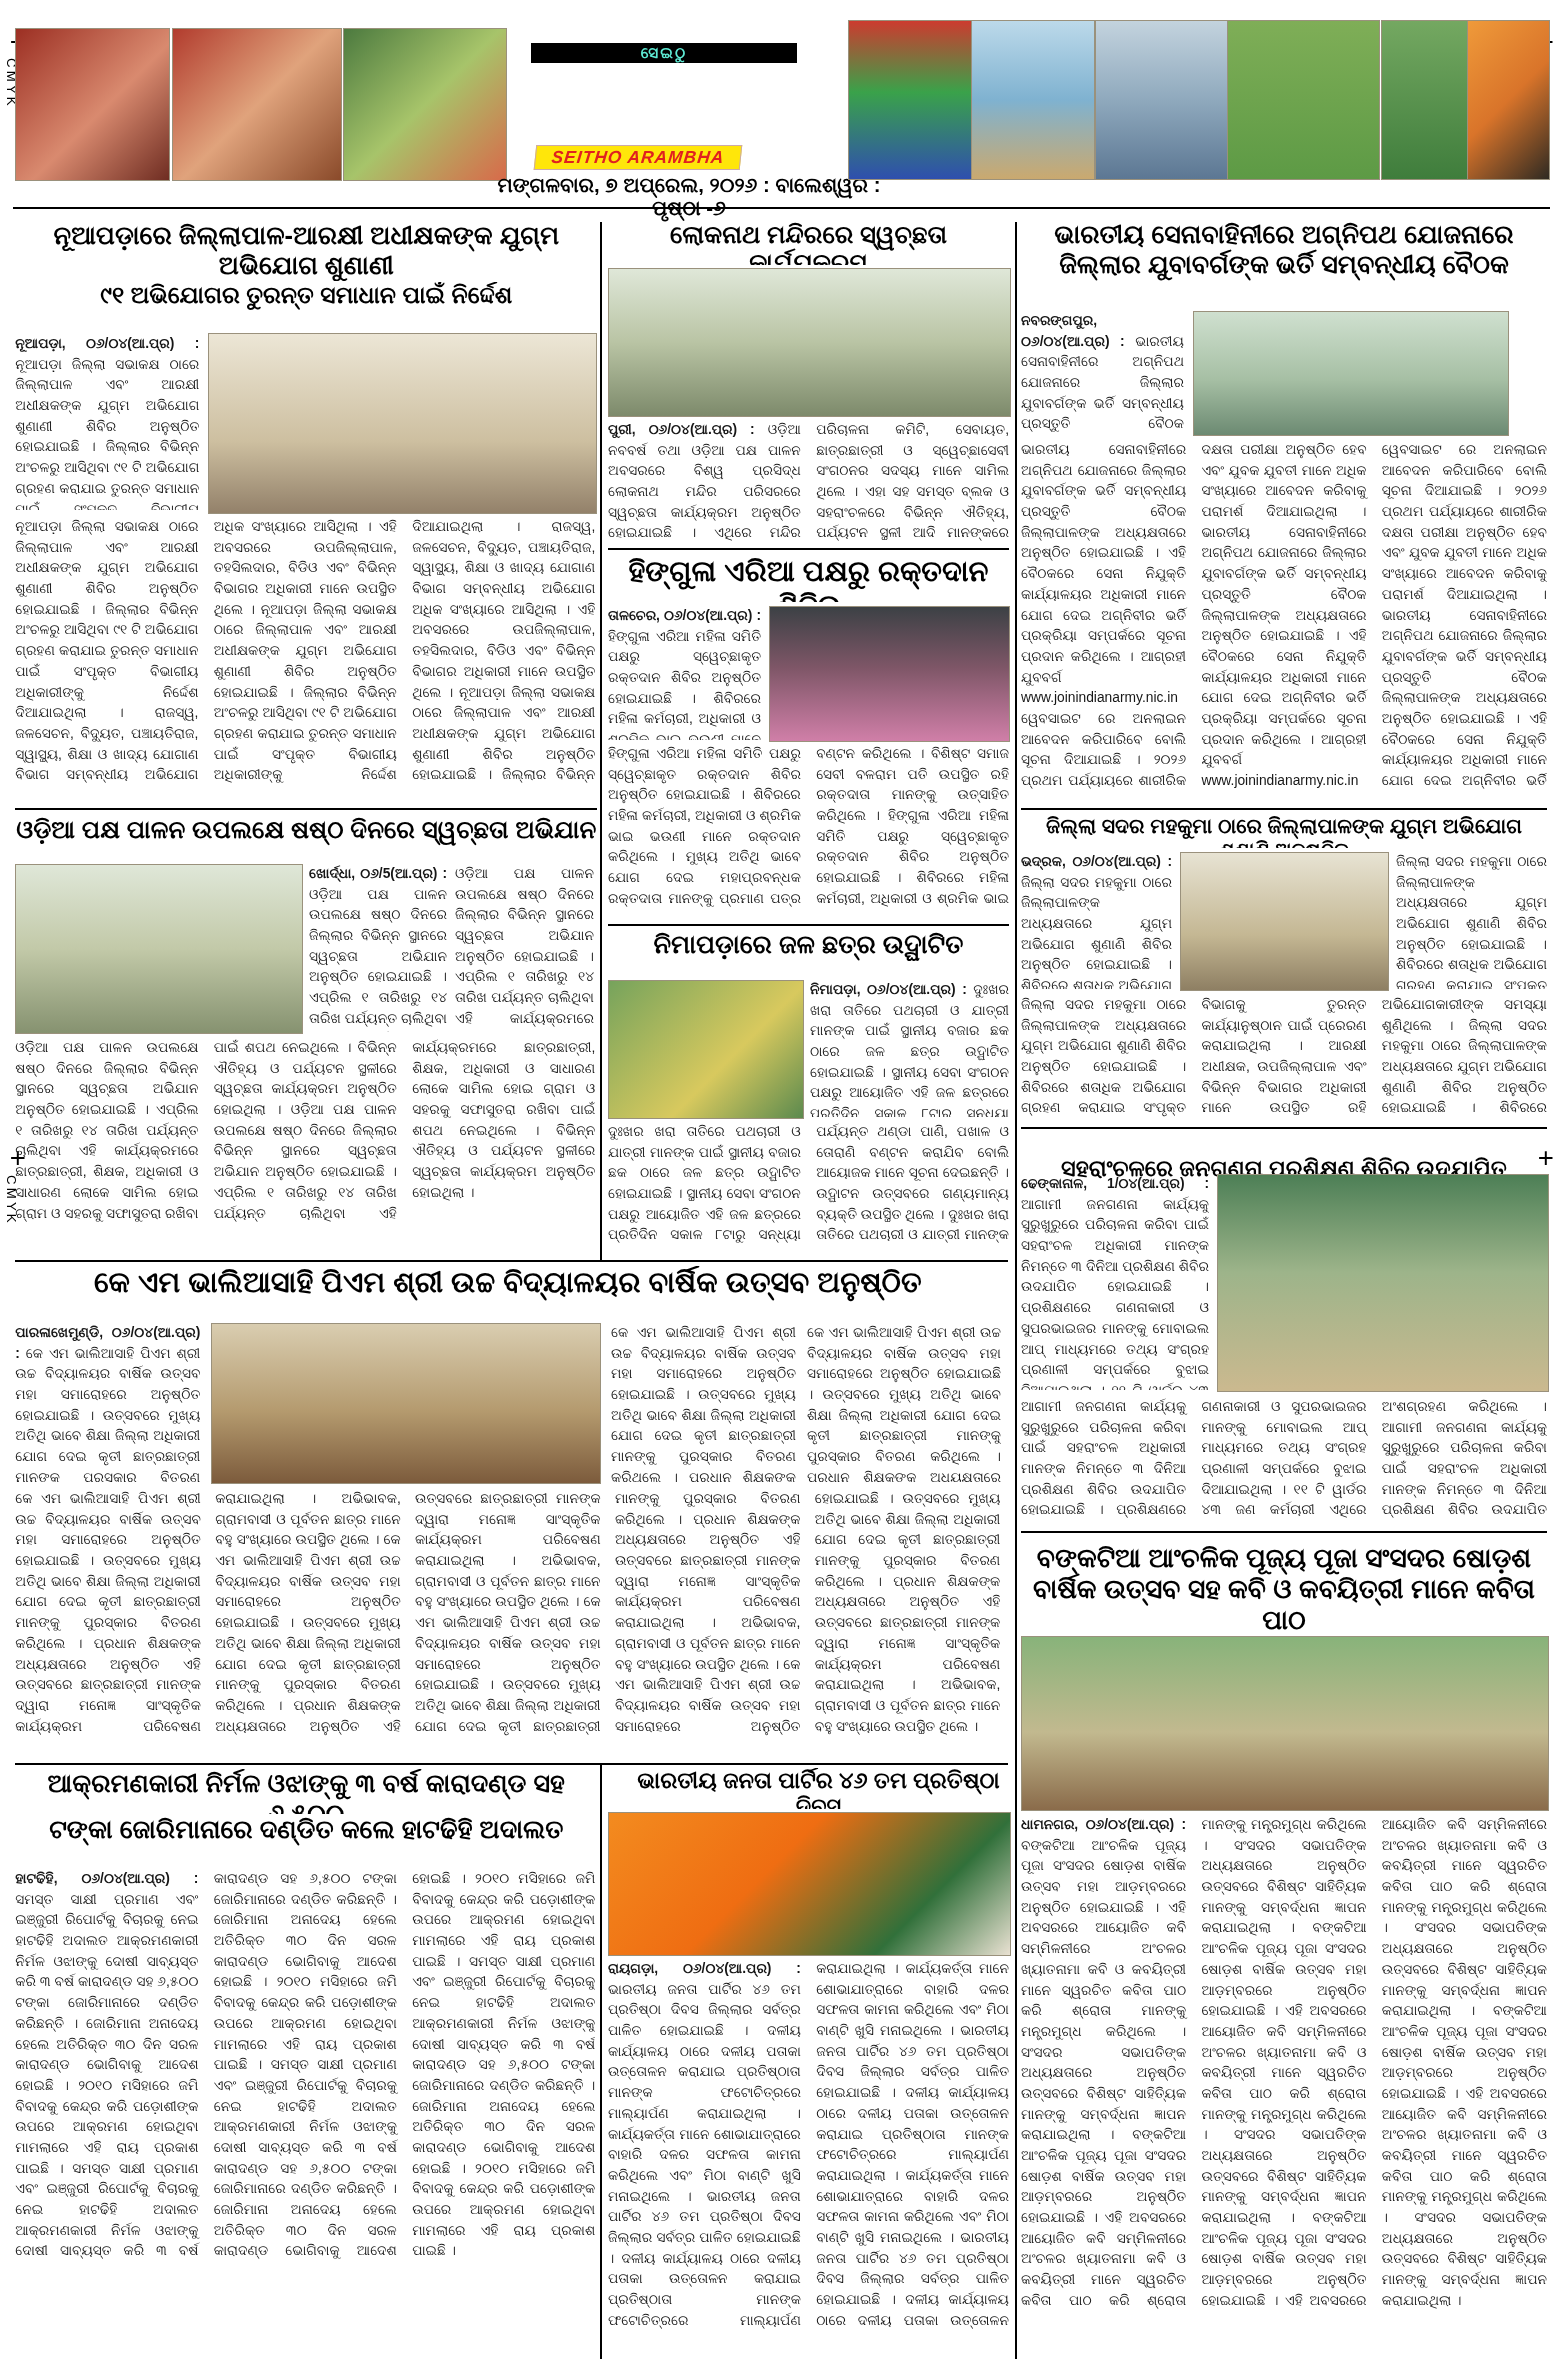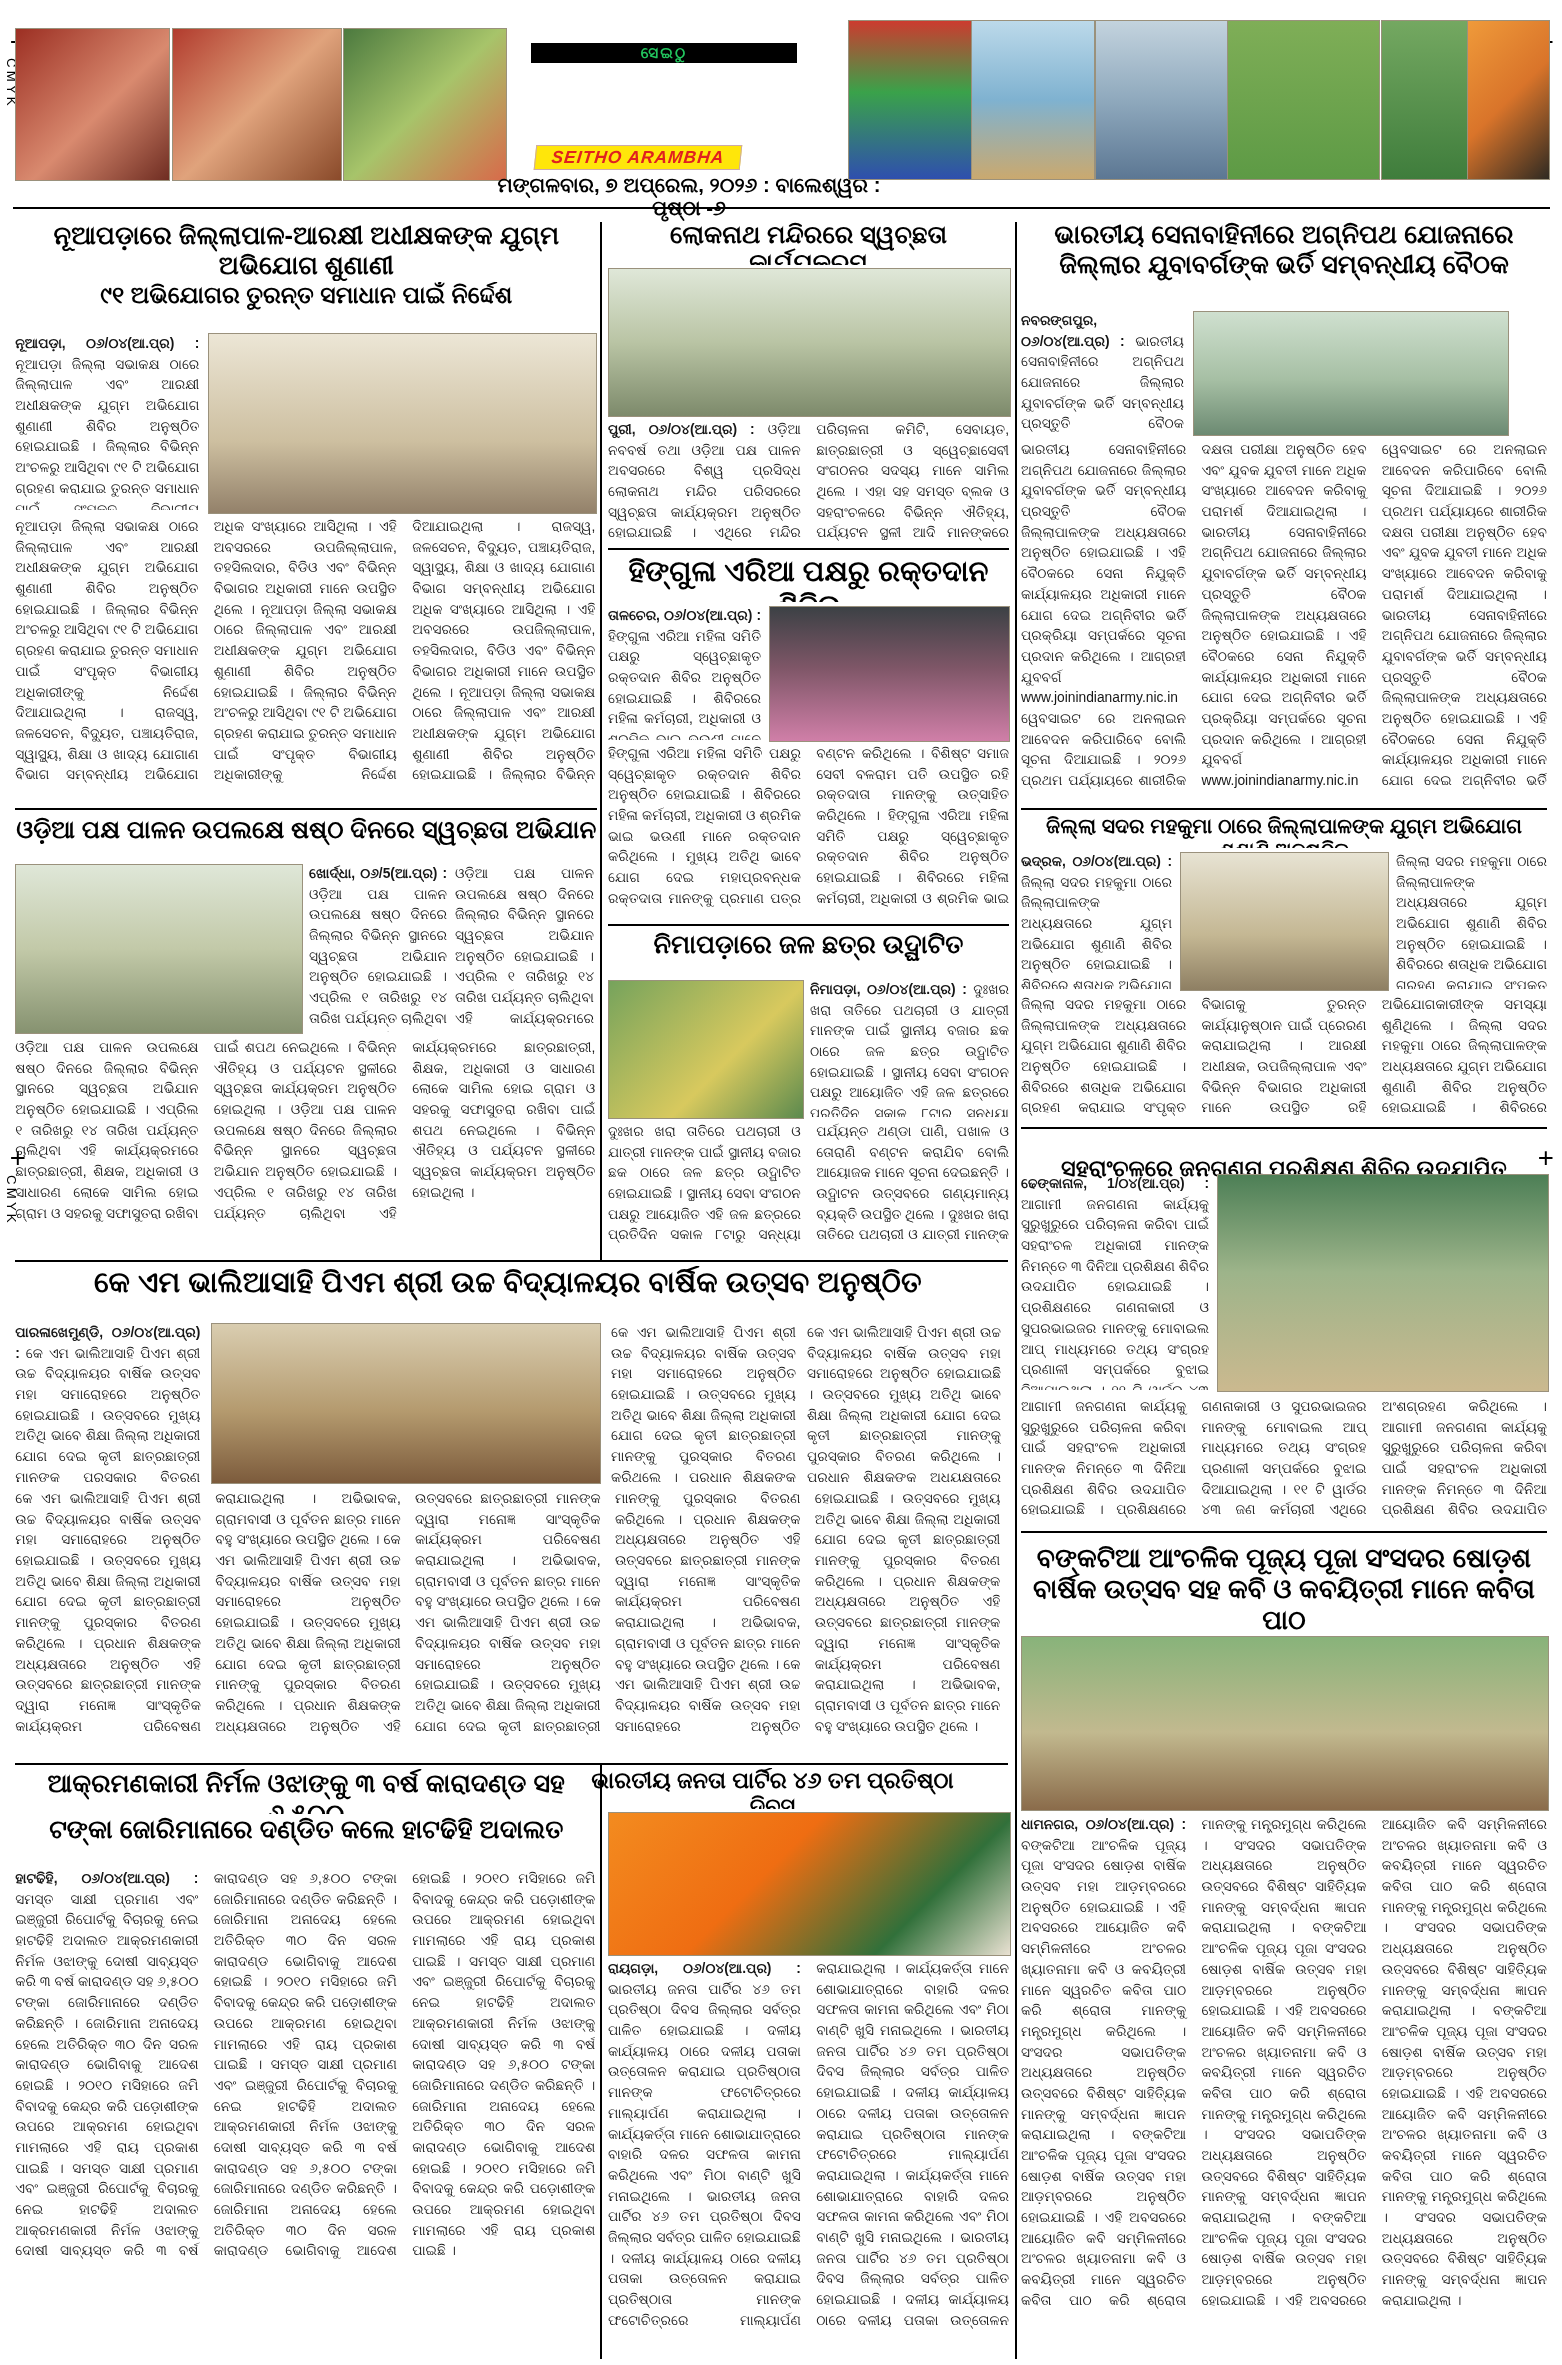--- a/index.html
+++ b/index.html
@@ -10,21 +10,21 @@
   .b{position:absolute;font-size:13.8px;line-height:1.5;text-align:justify;overflow:hidden;color:#161616;}
   .c2{column-count:2;column-gap:15.3px;}
   .c3{column-count:3;column-gap:15.3px;}
   .c5{column-count:5;column-gap:14.3px;}
   .dl{font-weight:700;}
   .rh{position:absolute;height:1.5px;background:#000;}
   .rv{position:absolute;width:1.5px;background:#000;}
   .regmark{position:absolute;width:27.6px;text-align:center;color:#000;}
   .regmark .cross{font-size:27.6px;line-height:27.6px;font-weight:400;}
   .regmark .cmyk{writing-mode:vertical-rl;font-size:13.3px;letter-spacing:3.1px;margin-top:3.1px;}
-  .mast-bar{position:absolute;background:#000;color:#22c55e;display:flex;align-items:center;justify-content:center;
+  .mast-bar{position:absolute;background:#000;color:#5eead4;display:flex;align-items:center;justify-content:center;
             font-size:15.3px;font-weight:700;letter-spacing:2px;}
   .mast-title{position:absolute;font-weight:700;color:#000;text-align:center;font-size:77px;line-height:1.05;}
   .mast-tag{position:absolute;background:#ffe60a;color:#e02020;font-weight:700;font-style:italic;
             font-size:17.4px;display:flex;align-items:center;justify-content:center;letter-spacing:1px;
             transform:skewX(-6deg);border:1px solid #caa;}
   .mast-date{position:absolute;font-size:20.4px;font-weight:700;text-align:center;color:#000;}
 </style>
 </head>
 <body>
 
@@ -190,21 +190,21 @@
     <span>ବଙ୍କଟିଆ ଆଂଚଳିକ ପୂଜ୍ୟ ପୂଜା ସଂସଦର ଷୋଡ଼ଶ ବାର୍ଷିକ ଉତ୍ସବ ମହା ଆଡ଼ମ୍ବରରେ ଅନୁଷ୍ଠିତ ହୋଇଯାଇଛି । ଏହି ଅବସରରେ ଆୟୋଜିତ କବି ସମ୍ମିଳନୀରେ ଅଂଚଳର ଖ୍ୟାତନାମା କବି ଓ କବୟିତ୍ରୀ ମାନେ ସ୍ୱରଚିତ କବିତା ପାଠ କରି ଶ୍ରୋତା ମାନଙ୍କୁ ମନ୍ତ୍ରମୁଗ୍ଧ କରିଥିଲେ । ସଂସଦର ସଭାପତିଙ୍କ ଅଧ୍ୟକ୍ଷତାରେ ଅନୁଷ୍ଠିତ ଉତ୍ସବରେ ବିଶିଷ୍ଟ ସାହିତ୍ୟିକ ମାନଙ୍କୁ ସମ୍ବର୍ଦ୍ଧନା ଜ୍ଞାପନ କରାଯାଇଥିଲା । ବଙ୍କଟିଆ ଆଂଚଳିକ ପୂଜ୍ୟ ପୂଜା ସଂସଦର ଷୋଡ଼ଶ ବାର୍ଷିକ ଉତ୍ସବ ମହା ଆଡ଼ମ୍ବରରେ ଅନୁଷ୍ଠିତ ହୋଇଯାଇଛି । ଏହି ଅବସରରେ ଆୟୋଜିତ କବି ସମ୍ମିଳନୀରେ ଅଂଚଳର ଖ୍ୟାତନାମା କବି ଓ କବୟିତ୍ରୀ ମାନେ ସ୍ୱରଚିତ କବିତା ପାଠ କରି ଶ୍ରୋତା ମାନଙ୍କୁ ମନ୍ତ୍ରମୁଗ୍ଧ କରିଥିଲେ । ସଂସଦର ସଭାପତିଙ୍କ ଅଧ୍ୟକ୍ଷତାରେ ଅନୁଷ୍ଠିତ ଉତ୍ସବରେ ବିଶିଷ୍ଟ ସାହିତ୍ୟିକ ମାନଙ୍କୁ ସମ୍ବର୍ଦ୍ଧନା ଜ୍ଞାପନ କରାଯାଇଥିଲା । ବଙ୍କଟିଆ ଆଂଚଳିକ ପୂଜ୍ୟ ପୂଜା ସଂସଦର ଷୋଡ଼ଶ ବାର୍ଷିକ ଉତ୍ସବ ମହା ଆଡ଼ମ୍ବରରେ ଅନୁଷ୍ଠିତ ହୋଇଯାଇଛି । ଏହି ଅବସରରେ ଆୟୋଜିତ କବି ସମ୍ମିଳନୀରେ ଅଂଚଳର ଖ୍ୟାତନାମା କବି ଓ କବୟିତ୍ରୀ ମାନେ ସ୍ୱରଚିତ କବିତା ପାଠ କରି ଶ୍ରୋତା ମାନଙ୍କୁ ମନ୍ତ୍ରମୁଗ୍ଧ କରିଥିଲେ । ସଂସଦର ସଭାପତିଙ୍କ ଅଧ୍ୟକ୍ଷତାରେ ଅନୁଷ୍ଠିତ ଉତ୍ସବରେ ବିଶିଷ୍ଟ ସାହିତ୍ୟିକ ମାନଙ୍କୁ ସମ୍ବର୍ଦ୍ଧନା ଜ୍ଞାପନ କରାଯାଇଥିଲା । ବଙ୍କଟିଆ ଆଂଚଳିକ ପୂଜ୍ୟ ପୂଜା ସଂସଦର ଷୋଡ଼ଶ ବାର୍ଷିକ ଉତ୍ସବ ମହା ଆଡ଼ମ୍ବରରେ ଅନୁଷ୍ଠିତ ହୋଇଯାଇଛି । ଏହି ଅବସରରେ ଆୟୋଜିତ କବି ସମ୍ମିଳନୀରେ ଅଂଚଳର ଖ୍ୟାତନାମା କବି ଓ କବୟିତ୍ରୀ ମାନେ ସ୍ୱରଚିତ କବିତା ପାଠ କରି ଶ୍ରୋତା ମାନଙ୍କୁ ମନ୍ତ୍ରମୁଗ୍ଧ କରିଥିଲେ । ସଂସଦର ସଭାପତିଙ୍କ ଅଧ୍ୟକ୍ଷତାରେ ଅନୁଷ୍ଠିତ ଉତ୍ସବରେ ବିଶିଷ୍ଟ ସାହିତ୍ୟିକ ମାନଙ୍କୁ ସମ୍ବର୍ଦ୍ଧନା ଜ୍ଞାପନ କରାଯାଇଥିଲା । ବଙ୍କଟିଆ ଆଂଚଳିକ ପୂଜ୍ୟ ପୂଜା ସଂସଦର ଷୋଡ଼ଶ ବାର୍ଷିକ ଉତ୍ସବ ମହା ଆଡ଼ମ୍ବରରେ ଅନୁଷ୍ଠିତ ହୋଇଯାଇଛି । ଏହି ଅବସରରେ ଆୟୋଜିତ କବି ସମ୍ମିଳନୀରେ ଅଂଚଳର ଖ୍ୟାତନାମା କବି ଓ କବୟିତ୍ରୀ ମାନେ ସ୍ୱରଚିତ କବିତା ପାଠ କରି ଶ୍ରୋତା ମାନଙ୍କୁ ମନ୍ତ୍ରମୁଗ୍ଧ କରିଥିଲେ । ସଂସଦର ସଭାପତିଙ୍କ ଅଧ୍ୟକ୍ଷତାରେ ଅନୁଷ୍ଠିତ ଉତ୍ସବରେ ବିଶିଷ୍ଟ ସାହିତ୍ୟିକ ମାନଙ୍କୁ ସମ୍ବର୍ଦ୍ଧନା ଜ୍ଞାପନ କରାଯାଇଥିଲା ।</span>
   </div>
 
   <div class="h" style="left:15.3px;top:1769px;width:582px;height:45px;font-size:25.5px;">ଆକ୍ରମଣକାରୀ ନିର୍ମଳ ଓଝାଙ୍କୁ ୩ ବର୍ଷ କାରାଦଣ୍ଡ ସହ ୬,୫୦୦</div>
   <div class="h" style="left:15.3px;top:1815px;width:582px;height:45px;font-size:25.5px;">ଟଙ୍କା ଜୋରିମାନାରେ ଦଣ୍ଡିତ କଲେ ହାଟଢିହି ଅଦାଲତ</div>
   <div class="b c3" style="left:15.3px;top:1869px;width:580px;height:480px;">
     <span class="dl">ହାଟଢିହି, ୦୬/୦୪(ଆ.ପ୍ର) :</span>
     <span>ସମସ୍ତ ସାକ୍ଷୀ ପ୍ରମାଣ ଏବଂ ଇଞ୍ଜୁରୀ ରିପୋର୍ଟକୁ ବିଚାରକୁ ନେଇ ହାଟଢିହି ଅଦାଲତ ଆକ୍ରମଣକାରୀ ନିର୍ମଳ ଓଝାଙ୍କୁ ଦୋଷୀ ସାବ୍ୟସ୍ତ କରି ୩ ବର୍ଷ କାରାଦଣ୍ଡ ସହ ୬,୫୦୦ ଟଙ୍କା ଜୋରିମାନାରେ ଦଣ୍ଡିତ କରିଛନ୍ତି । ଜୋରିମାନା ଅନାଦେୟ ହେଲେ ଅତିରିକ୍ତ ୩୦ ଦିନ ସରଳ କାରାଦଣ୍ଡ ଭୋଗିବାକୁ ଆଦେଶ ହୋଇଛି । ୨୦୧୦ ମସିହାରେ ଜମି ବିବାଦକୁ କେନ୍ଦ୍ର କରି ପଡ଼ୋଶୀଙ୍କ ଉପରେ ଆକ୍ରମଣ ହୋଇଥିବା ମାମଲାରେ ଏହି ରାୟ ପ୍ରକାଶ ପାଇଛି । ସମସ୍ତ ସାକ୍ଷୀ ପ୍ରମାଣ ଏବଂ ଇଞ୍ଜୁରୀ ରିପୋର୍ଟକୁ ବିଚାରକୁ ନେଇ ହାଟଢିହି ଅଦାଲତ ଆକ୍ରମଣକାରୀ ନିର୍ମଳ ଓଝାଙ୍କୁ ଦୋଷୀ ସାବ୍ୟସ୍ତ କରି ୩ ବର୍ଷ କାରାଦଣ୍ଡ ସହ ୬,୫୦୦ ଟଙ୍କା ଜୋରିମାନାରେ ଦଣ୍ଡିତ କରିଛନ୍ତି । ଜୋରିମାନା ଅନାଦେୟ ହେଲେ ଅତିରିକ୍ତ ୩୦ ଦିନ ସରଳ କାରାଦଣ୍ଡ ଭୋଗିବାକୁ ଆଦେଶ ହୋଇଛି । ୨୦୧୦ ମସିହାରେ ଜମି ବିବାଦକୁ କେନ୍ଦ୍ର କରି ପଡ଼ୋଶୀଙ୍କ ଉପରେ ଆକ୍ରମଣ ହୋଇଥିବା ମାମଲାରେ ଏହି ରାୟ ପ୍ରକାଶ ପାଇଛି । ସମସ୍ତ ସାକ୍ଷୀ ପ୍ରମାଣ ଏବଂ ଇଞ୍ଜୁରୀ ରିପୋର୍ଟକୁ ବିଚାରକୁ ନେଇ ହାଟଢିହି ଅଦାଲତ ଆକ୍ରମଣକାରୀ ନିର୍ମଳ ଓଝାଙ୍କୁ ଦୋଷୀ ସାବ୍ୟସ୍ତ କରି ୩ ବର୍ଷ କାରାଦଣ୍ଡ ସହ ୬,୫୦୦ ଟଙ୍କା ଜୋରିମାନାରେ ଦଣ୍ଡିତ କରିଛନ୍ତି । ଜୋରିମାନା ଅନାଦେୟ ହେଲେ ଅତିରିକ୍ତ ୩୦ ଦିନ ସରଳ କାରାଦଣ୍ଡ ଭୋଗିବାକୁ ଆଦେଶ ହୋଇଛି । ୨୦୧୦ ମସିହାରେ ଜମି ବିବାଦକୁ କେନ୍ଦ୍ର କରି ପଡ଼ୋଶୀଙ୍କ ଉପରେ ଆକ୍ରମଣ ହୋଇଥିବା ମାମଲାରେ ଏହି ରାୟ ପ୍ରକାଶ ପାଇଛି । ସମସ୍ତ ସାକ୍ଷୀ ପ୍ରମାଣ ଏବଂ ଇଞ୍ଜୁରୀ ରିପୋର୍ଟକୁ ବିଚାରକୁ ନେଇ ହାଟଢିହି ଅଦାଲତ ଆକ୍ରମଣକାରୀ ନିର୍ମଳ ଓଝାଙ୍କୁ ଦୋଷୀ ସାବ୍ୟସ୍ତ କରି ୩ ବର୍ଷ କାରାଦଣ୍ଡ ସହ ୬,୫୦୦ ଟଙ୍କା ଜୋରିମାନାରେ ଦଣ୍ଡିତ କରିଛନ୍ତି । ଜୋରିମାନା ଅନାଦେୟ ହେଲେ ଅତିରିକ୍ତ ୩୦ ଦିନ ସରଳ କାରାଦଣ୍ଡ ଭୋଗିବାକୁ ଆଦେଶ ହୋଇଛି । ୨୦୧୦ ମସିହାରେ ଜମି ବିବାଦକୁ କେନ୍ଦ୍ର କରି ପଡ଼ୋଶୀଙ୍କ ଉପରେ ଆକ୍ରମଣ ହୋଇଥିବା ମାମଲାରେ ଏହି ରାୟ ପ୍ରକାଶ ପାଇଛି ।</span>
   </div>
 
-  <div class="h" style="left:572px;top:1768px;width:401px;height:41px;font-size:22.5px;">ଭାରତୀୟ ଜନତା ପାର୍ଟିର ୪୬ ତମ ପ୍ରତିଷ୍ଠା ଦିବସ</div>
+  <div class="h" style="left:618px;top:1768px;width:401px;height:41px;font-size:22.5px;">ଭାରତୀୟ ଜନତା ପାର୍ଟିର ୪୬ ତମ ପ୍ରତିଷ୍ଠା ଦିବସ</div>
   <div class="ph" style="left:608px;top:1812px;width:401px;height:142px;background:linear-gradient(135deg,#f38b1f,#ef6d12 40%,#31703a 75%,#e9e1d2);"></div>
   <div class="b c2" style="left:608px;top:1959px;width:401px;height:390px;">
     <span class="dl">ରାୟଗଡ଼ା, ୦୬/୦୪(ଆ.ପ୍ର) :</span>
     <span>ଭାରତୀୟ ଜନତା ପାର୍ଟିର ୪୬ ତମ ପ୍ରତିଷ୍ଠା ଦିବସ ଜିଲ୍ଲାର ସର୍ବତ୍ର ପାଳିତ ହୋଇଯାଇଛି । ଦଳୀୟ କାର୍ଯ୍ୟାଳୟ ଠାରେ ଦଳୀୟ ପତାକା ଉତ୍ତୋଳନ କରାଯାଇ ପ୍ରତିଷ୍ଠାତା ମାନଙ୍କ ଫଟୋଚିତ୍ରରେ ମାଲ୍ୟାର୍ପଣ କରାଯାଇଥିଲା । କାର୍ଯ୍ୟକର୍ତ୍ତା ମାନେ ଶୋଭାଯାତ୍ରାରେ ବାହାରି ଦଳର ସଫଳତା କାମନା କରିଥିଲେ ଏବଂ ମିଠା ବାଣ୍ଟି ଖୁସି ମନାଇଥିଲେ । ଭାରତୀୟ ଜନତା ପାର୍ଟିର ୪୬ ତମ ପ୍ରତିଷ୍ଠା ଦିବସ ଜିଲ୍ଲାର ସର୍ବତ୍ର ପାଳିତ ହୋଇଯାଇଛି । ଦଳୀୟ କାର୍ଯ୍ୟାଳୟ ଠାରେ ଦଳୀୟ ପତାକା ଉତ୍ତୋଳନ କରାଯାଇ ପ୍ରତିଷ୍ଠାତା ମାନଙ୍କ ଫଟୋଚିତ୍ରରେ ମାଲ୍ୟାର୍ପଣ କରାଯାଇଥିଲା । କାର୍ଯ୍ୟକର୍ତ୍ତା ମାନେ ଶୋଭାଯାତ୍ରାରେ ବାହାରି ଦଳର ସଫଳତା କାମନା କରିଥିଲେ ଏବଂ ମିଠା ବାଣ୍ଟି ଖୁସି ମନାଇଥିଲେ । ଭାରତୀୟ ଜନତା ପାର୍ଟିର ୪୬ ତମ ପ୍ରତିଷ୍ଠା ଦିବସ ଜିଲ୍ଲାର ସର୍ବତ୍ର ପାଳିତ ହୋଇଯାଇଛି । ଦଳୀୟ କାର୍ଯ୍ୟାଳୟ ଠାରେ ଦଳୀୟ ପତାକା ଉତ୍ତୋଳନ କରାଯାଇ ପ୍ରତିଷ୍ଠାତା ମାନଙ୍କ ଫଟୋଚିତ୍ରରେ ମାଲ୍ୟାର୍ପଣ କରାଯାଇଥିଲା । କାର୍ଯ୍ୟକର୍ତ୍ତା ମାନେ ଶୋଭାଯାତ୍ରାରେ ବାହାରି ଦଳର ସଫଳତା କାମନା କରିଥିଲେ ଏବଂ ମିଠା ବାଣ୍ଟି ଖୁସି ମନାଇଥିଲେ । ଭାରତୀୟ ଜନତା ପାର୍ଟିର ୪୬ ତମ ପ୍ରତିଷ୍ଠା ଦିବସ ଜିଲ୍ଲାର ସର୍ବତ୍ର ପାଳିତ ହୋଇଯାଇଛି । ଦଳୀୟ କାର୍ଯ୍ୟାଳୟ ଠାରେ ଦଳୀୟ ପତାକା ଉତ୍ତୋଳନ କରାଯାଇ ପ୍ରତିଷ୍ଠାତା ମାନଙ୍କ ଫଟୋଚିତ୍ରରେ ମାଲ୍ୟାର୍ପଣ କରାଯାଇଥିଲା । କାର୍ଯ୍ୟକର୍ତ୍ତା ମାନେ ଶୋଭାଯାତ୍ରାରେ ବାହାରି ଦଳର ସଫଳତା କାମନା କରିଥିଲେ ଏବଂ ମିଠା ବାଣ୍ଟି ଖୁସି ମନାଇଥିଲେ ।</span>
   </div>
 
 </div>
 
 
 </body></html>

